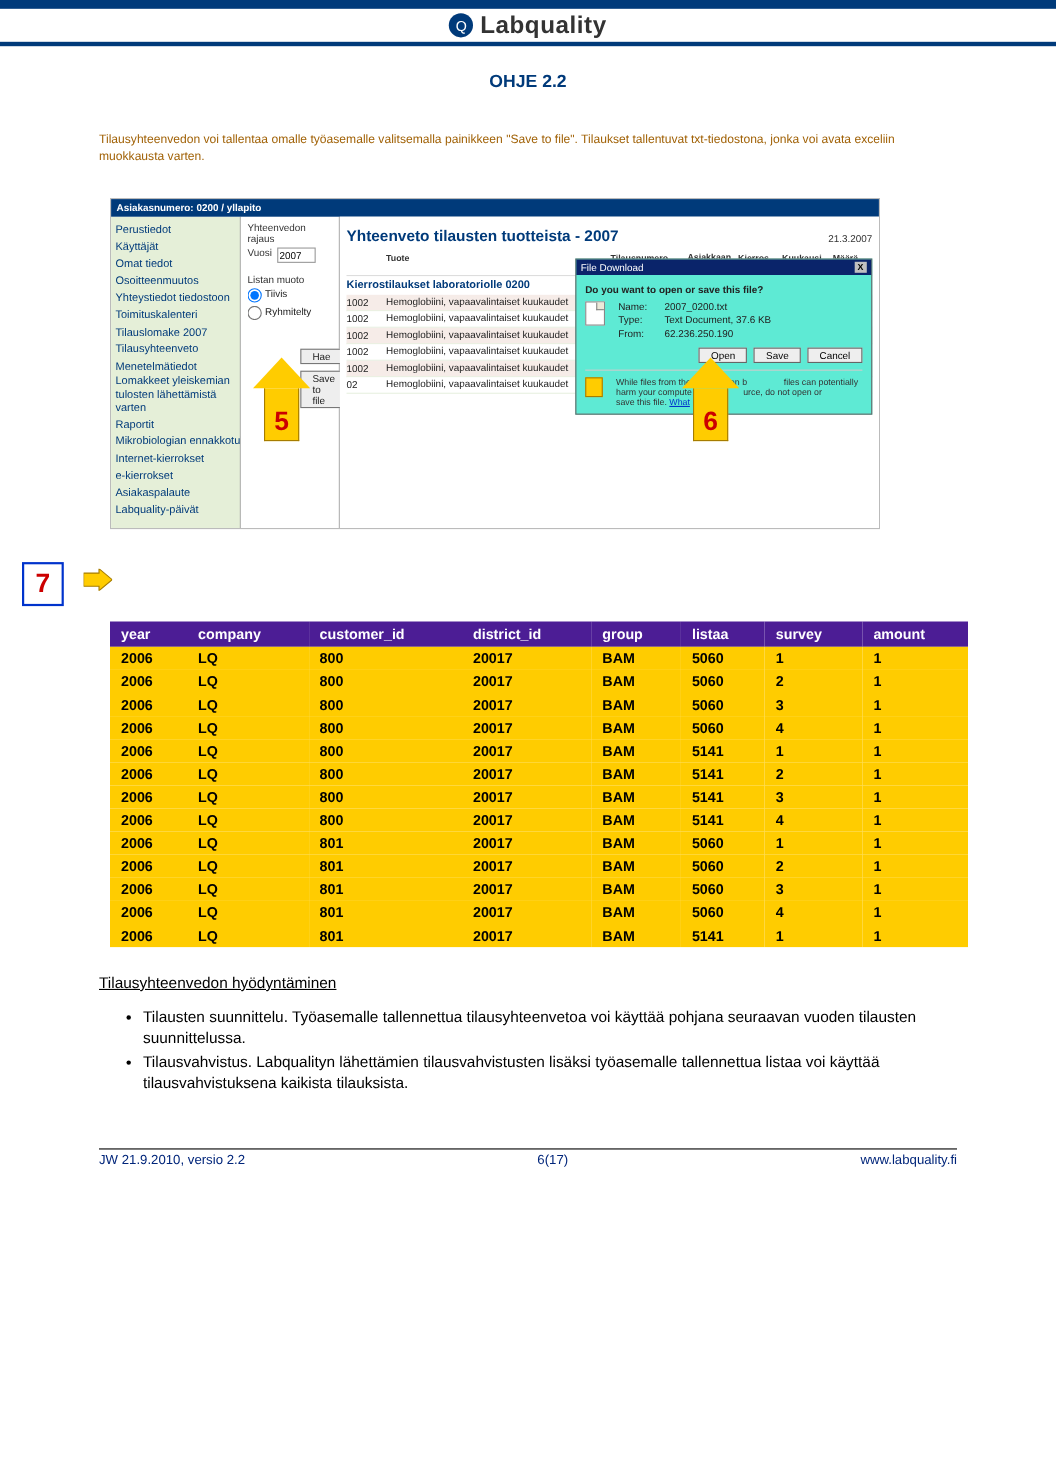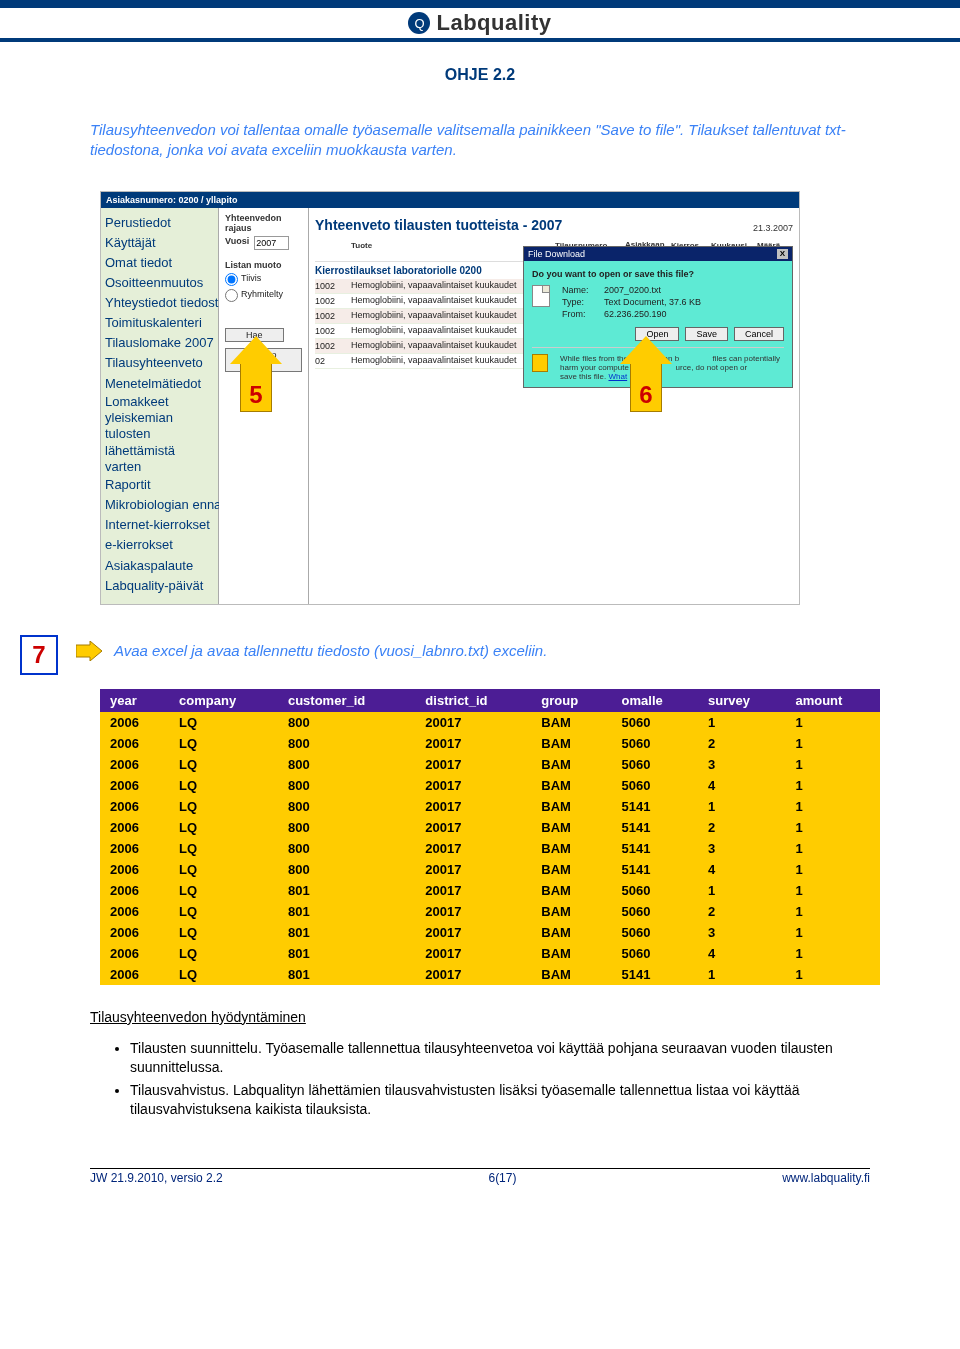--- a/index.html
+++ b/index.html
@@ -13,41 +13,41 @@
   .logobar .q-icon {
     display: inline-flex; align-items: center; justify-content: center;
     width: 22px; height: 22px; border-radius: 50%;
     background: #003a7a; color: #fff; font-size: 13px; margin-right: 6px;
   }
   .logobar .logotext { color: #333; font-size: 22px; font-weight: bold; letter-spacing: .5px; }
 
   h1.doc-title { text-align: center; color: #003a7a; font-size: 16px; font-weight: bold; margin: 24px 0 36px; }
 
   .content { padding: 0 90px; }
-  .para { font-size: 15px; color: #3b82f6; margin: 10px 0 30px; line-height: 1.35; font-style: italic; }
+  .para { font-size: 11px; color: #a16207; margin: 10px 0 30px; line-height: 1.35; }
 
   .shot-wrap { position: relative; width: 780px; margin-left: 10px; }
   .shot { width: 700px; border: 1px solid #bbb; font-family: Verdana, sans-serif; font-size: 9px; color: #222; position: relative; }
 
   .shot .bluebar { background: #003a7a; color: #fff; font-size: 9px; padding: 3px 5px; position: relative; }
   .shot .bluebar span { font-weight: bold; }
 
   .shot .mid { display: grid; grid-template-columns: 118px 90px 1fr; }
 
   .nav { background: #e5efd8; border-right: 1px solid #aaa; padding: 5px 4px 8px; }
-  .nav div { color: #003a7a; font-size: 13px; line-height: 1.55; white-space: nowrap; cursor: pointer; }
+  .nav div { color: #003a7a; font-size: 10px; line-height: 1.55; white-space: nowrap; cursor: pointer; }
   .nav .multi { white-space: normal; line-height: 1.25; }
 
   .filters { background: #fff; border-right: 1px solid #aaa; padding: 5px 6px 8px; }
-  .filters .lbl { font-size: 9px; font-weight: bold; color: #333; }
+  .filters .lbl { font-size: 9px; font-weight: normal; color: #333; }
   .filters input[type=text] { width: 35px; font-size: 9px; border: 1px solid #999; padding: 1px; margin-left: 2px; }
   .filters .row { margin: 3px 0; display: flex; align-items: flex-start; gap: 3px; }
   .filters .btn {
-    display: inline-block; border: 1px solid #777; background: #eee; padding: 1px 20px;
-    font-size: 9px; margin-top: 6px; cursor: pointer;
+    display: inline-block; border: 1px solid #777; background: #eee; padding: 1px 10px;
+    font-size: 9px; margin-top: 6px; cursor: pointer; margin-left: 48px;
   }
 
   .main { background: #fff; padding: 5px 6px 8px; position: relative; }
   .main .title { color: #003a7a; font-size: 14px; font-weight: bold; padding: 4px 0 8px; display: flex; justify-content: space-between; }
   .main .date { color: #333; font-size: 9px; font-weight: normal; align-self: flex-end; }
 
   .prod-head { display: grid; grid-template-columns: 36px 1fr 70px 46px 40px 46px 36px;
     font-size: 8px; color: #333; font-weight: bold; border-bottom: 1px solid #ddd; padding: 0 0 3px; }
   .prod-head .av { line-height: 1.1; }
 
@@ -266,32 +266,31 @@
     </div>
   </div>
 
   <div class="step7-row">
     <div class="step7-box">7</div>
     <div class="step7-arrow">
       <svg width="26" height="20">
           <polygon points="0,4 14,4 14,0 26,10 14,20 14,16 0,16" fill="#ffcc00" stroke="#a67c00"></polygon>
         </svg>
     </div>
-    <p class="para">Avaa excel ja avaa tallennettu tiedosto (vuosi_labnro.txt) exceliin.</p>
   </div>
 
   <table class="excel">
     <thead>
         <tr id="excel-head">
           <th>year</th>
           <th>company</th>
           <th>customer_id</th>
           <th>district_id</th>
           <th>group</th>
-          <th>omalle</th>
+          <th>listaa</th>
           <th>survey</th>
           <th>amount</th>
         </tr>
       </thead>
     <tbody id="excel-body">
         <tr>
           <td>2006</td>
           <td>LQ</td>
           <td>800</td>
           <td>20017</td>

